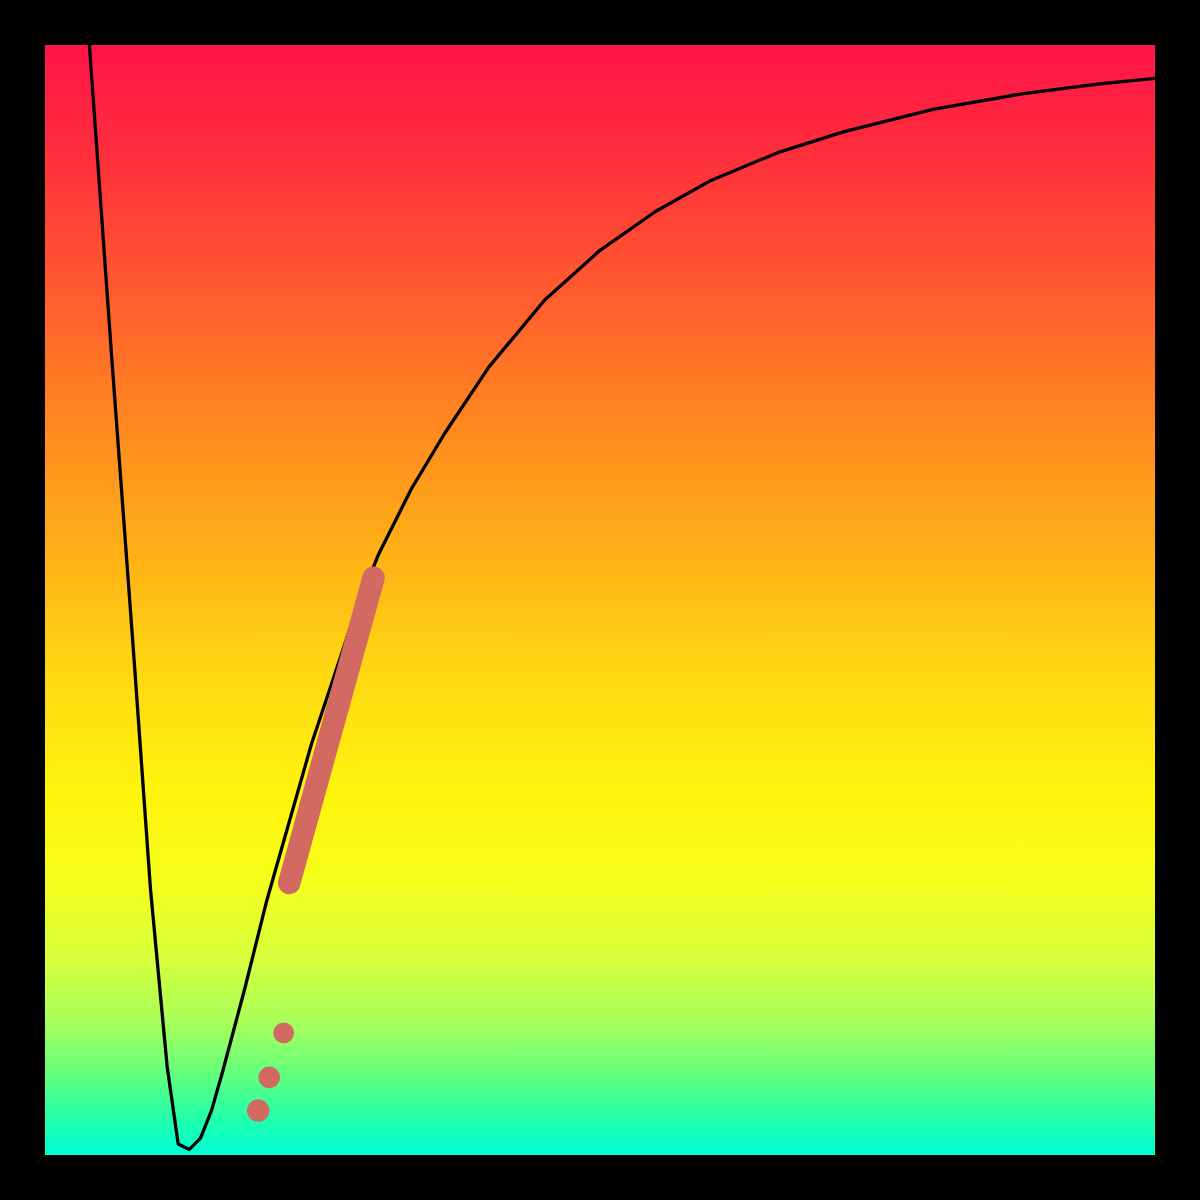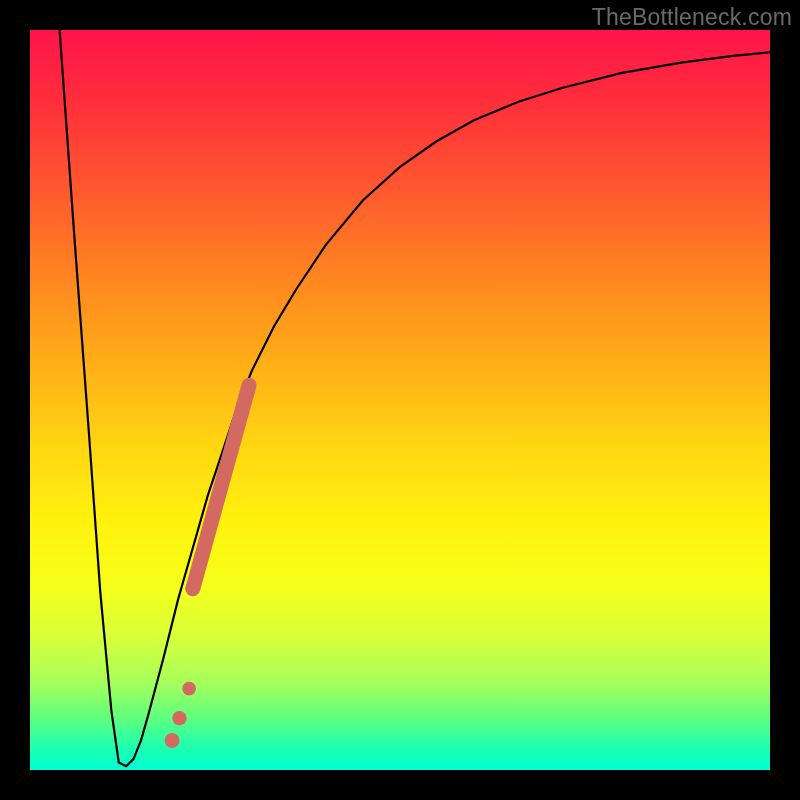--- a/index.html
+++ b/index.html
@@ -70,14 +70,13 @@
         <path id="curve-path" d="M29.60 0.00 L44.40 207.20 L59.20 407.00 L70.30 562.40 L81.40 680.80 L88.80 732.60 L96.20 736.30 L103.60 728.90 L111.00 710.40 L118.40 684.50 L133.20 629.00 L148.00 569.80 L162.80 518.00 L177.60 466.20 L192.40 421.80 L207.20 377.40 L222.00 340.40 L244.20 296.00 L266.40 259.00 L296.00 214.60 L333.00 170.20 L370.00 136.90 L407.00 111.00 L444.00 90.28 L488.40 71.78 L532.80 57.72 L592.00 42.92 L651.20 32.56 L703.00 25.90 L740.00 22.20" fill="none" stroke="#000000" stroke-width="2.2" stroke-linejoin="round" stroke-linecap="round"></path>
       </g>
       <g id="markers-group">
           <line x1="162.80" y1="558.70" x2="219.04" y2="355.20" stroke="#d26a62" stroke-width="15" stroke-linecap="round"></line>
           <circle cx="142.08" cy="710.40" r="7.50" fill="#d26a62"></circle>
           <circle cx="149.48" cy="688.20" r="7.20" fill="#d26a62"></circle>
           <circle cx="159.10" cy="658.60" r="6.90" fill="#d26a62"></circle>
         </g>
     </svg>
   </div>
-  <div class="watermark">TheBottleneck.com</div>
 </div>
 
 </body></html>

